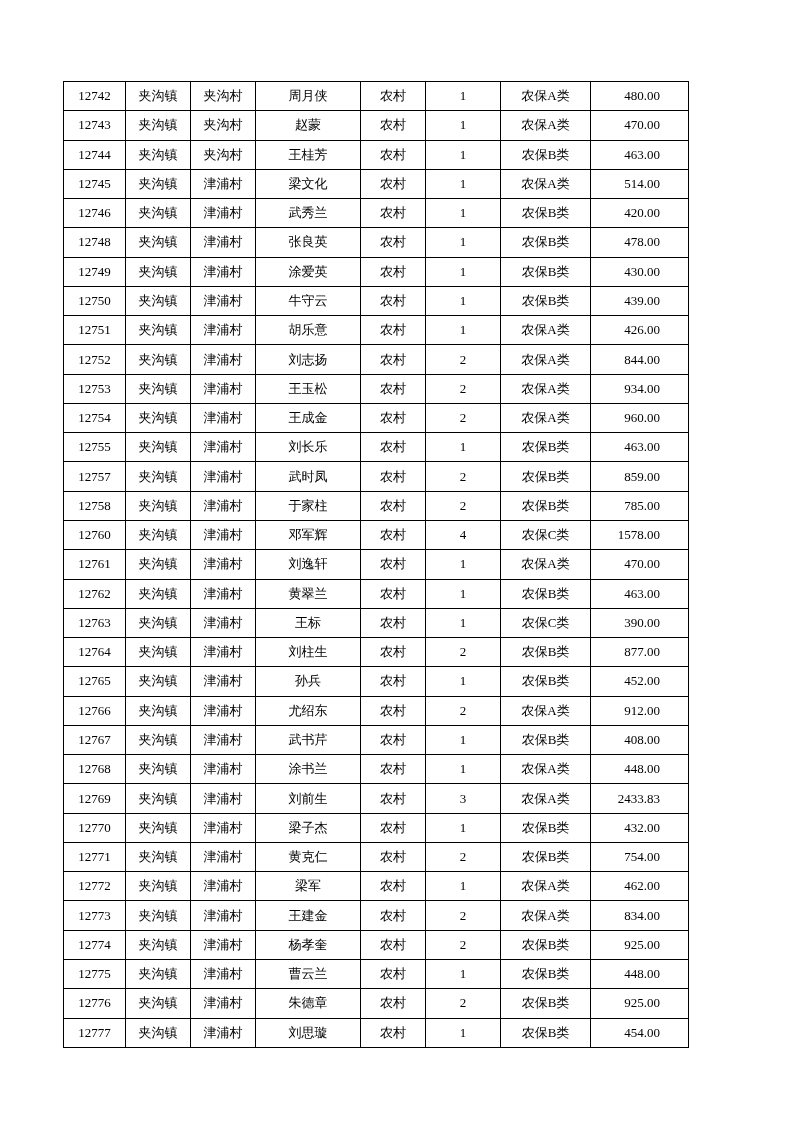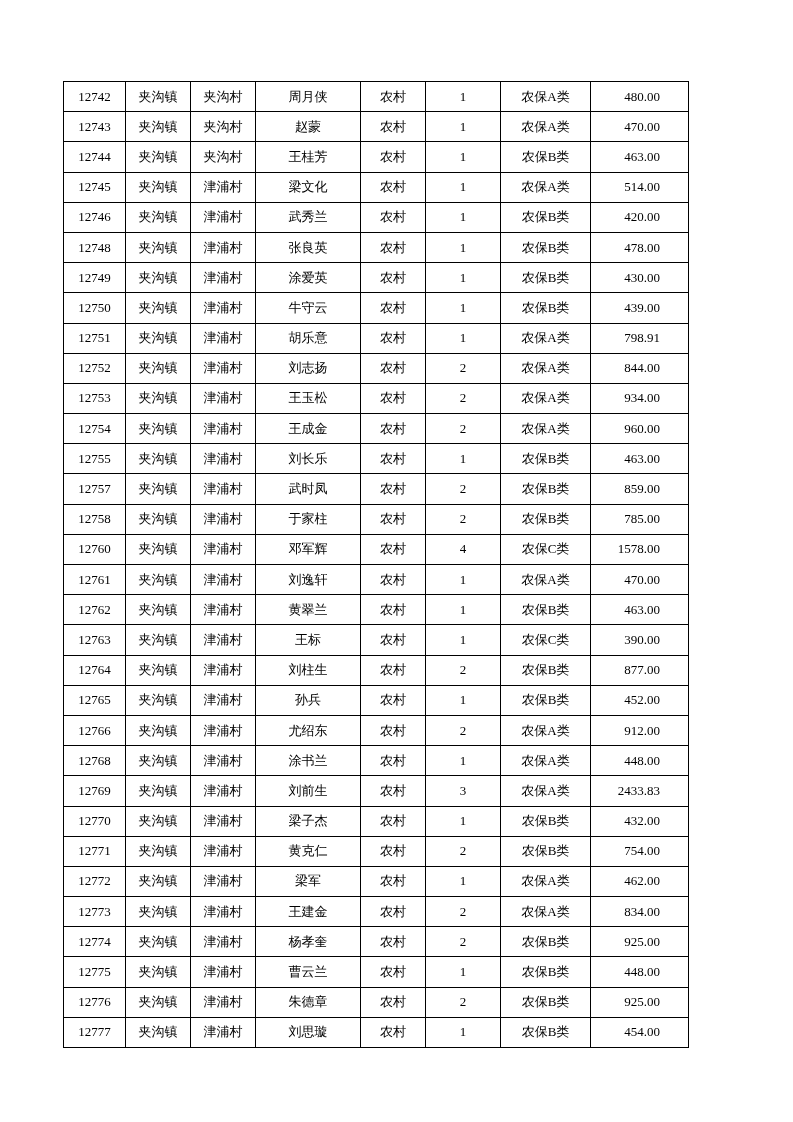--- a/index.html
+++ b/index.html
@@ -143,21 +143,21 @@
           <td class="col-amount">439.00</td>
         </tr>
         <tr>
           <td>12751</td>
           <td>夹沟镇</td>
           <td>津浦村</td>
           <td>胡乐意</td>
           <td>农村</td>
           <td>1</td>
           <td>农保A类</td>
-          <td class="col-amount">798.91</td>
+          <td class="col-amount">426.00</td>
         </tr>
         <tr>
           <td>12752</td>
           <td>夹沟镇</td>
           <td>津浦村</td>
           <td>刘志扬</td>
           <td>农村</td>
           <td>2</td>
           <td>农保A类</td>
           <td class="col-amount">844.00</td>
@@ -274,20 +274,30 @@
         </tr>
         <tr>
           <td>12766</td>
           <td>夹沟镇</td>
           <td>津浦村</td>
           <td>尤绍东</td>
           <td>农村</td>
           <td>2</td>
           <td>农保A类</td>
           <td class="col-amount">912.00</td>
+        </tr>
+        <tr>
+          <td>12767</td>
+          <td>夹沟镇</td>
+          <td>津浦村</td>
+          <td>武书芹</td>
+          <td>农村</td>
+          <td>1</td>
+          <td>农保B类</td>
+          <td class="col-amount">408.00</td>
         </tr>
         <tr>
           <td>12768</td>
           <td>夹沟镇</td>
           <td>津浦村</td>
           <td>涂书兰</td>
           <td>农村</td>
           <td>1</td>
           <td>农保A类</td>
           <td class="col-amount">448.00</td>

